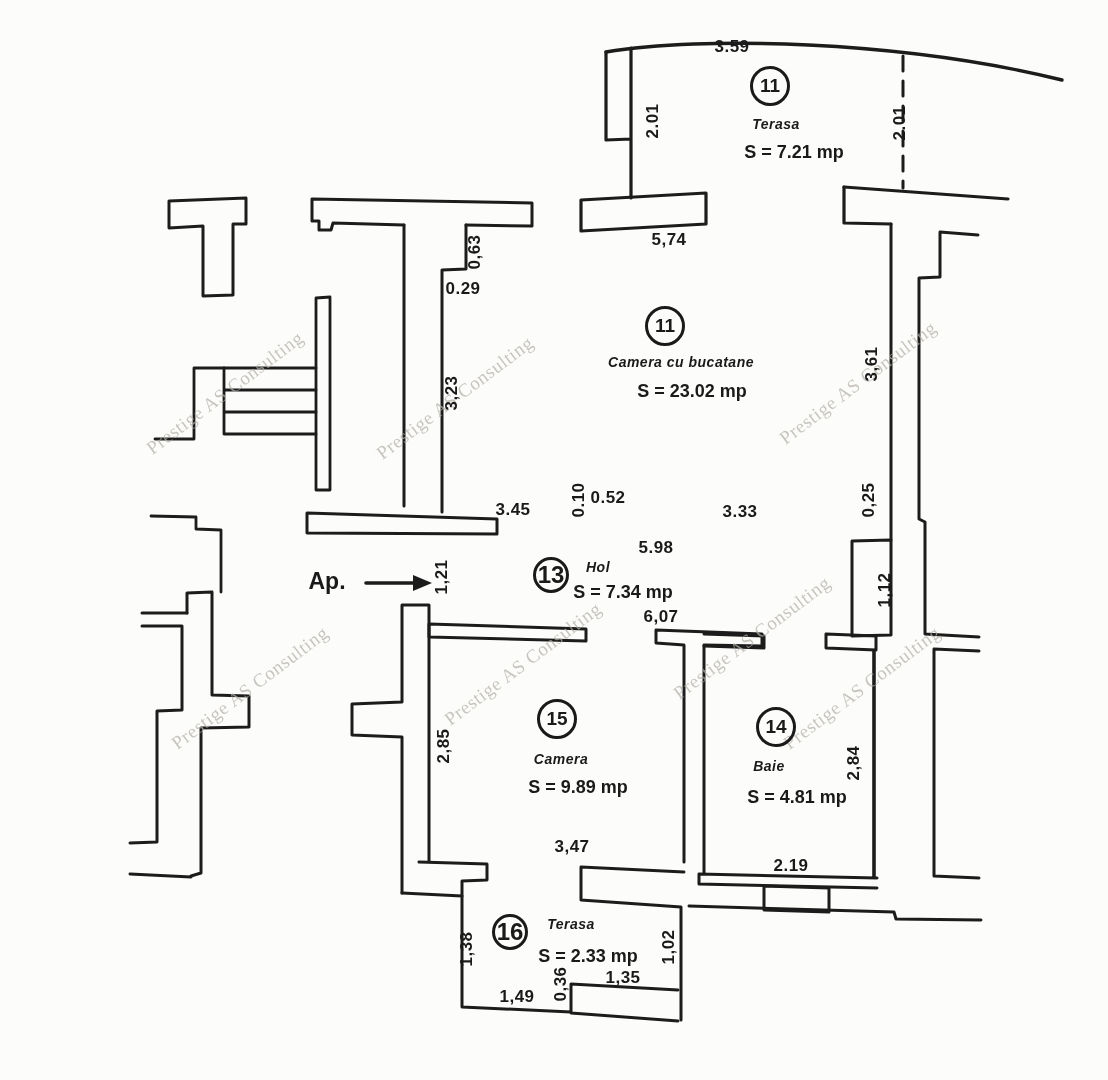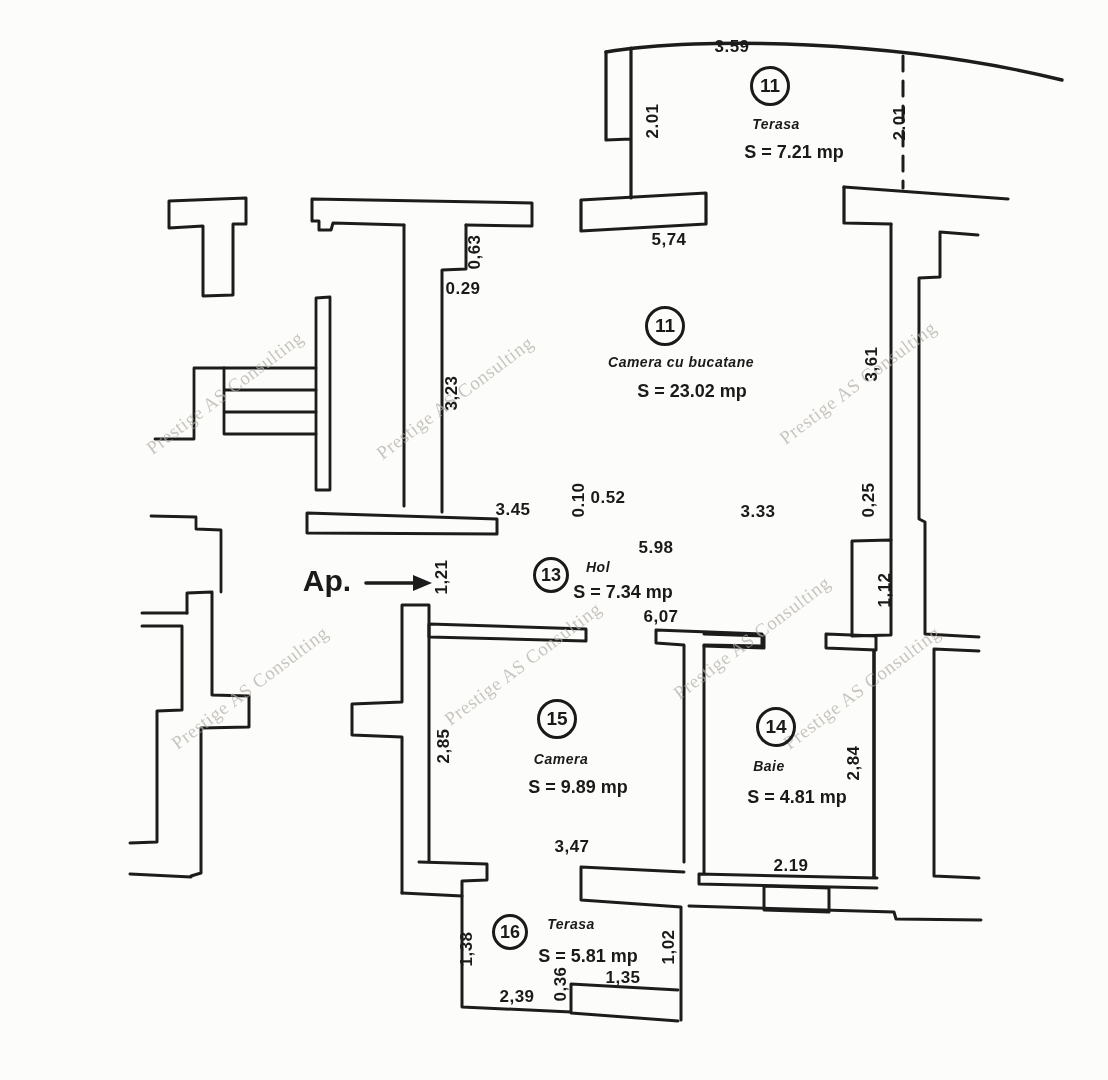--- a/index.html
+++ b/index.html
@@ -17,22 +17,22 @@
   .dim.v{transform:translate(-50%,-50%) rotate(-90deg);}
   .room-name{font-size:14px;letter-spacing:.5px;font-style:italic;}
   .room-area{font-size:18px;}
   .room-num{
     position:absolute;transform:translate(-50%,-50%);
     width:40px;height:40px;border:3px solid #1a1a1a;border-radius:50%;
     display:flex;align-items:center;justify-content:center;
     font-size:19px;font-weight:700;color:#1a1a1a;background:transparent;
     box-sizing:border-box;
   }
-  .room-num.sm{width:36px;height:36px;font-size:18px;}
-  .entrance-label{font-size:30px;font-weight:700;}
+  .room-num.sm{width:36px;height:36px;font-size:24px;}
+  .entrance-label{font-size:23px;font-weight:700;}
   .watermark{
     position:absolute;transform:translate(-50%,-50%) rotate(-37deg);
     color:#b4b0a8;opacity:.72;font-size:19px;font-weight:400;
     letter-spacing:.6px;white-space:nowrap;pointer-events:none;
     font-family:"Liberation Serif", serif;
   }
 </style>
 </head>
 <body>
 
@@ -120,21 +120,21 @@
   <div class="lbl room-area" style="left:692px;top:391px">S = 23.02 mp</div>
   <div class="lbl dim v" style="left:474px;top:252px">0,63</div>
   <div class="lbl dim" style="left:463px;top:288px">0.29</div>
   <div class="lbl dim v" style="left:451px;top:393px">3,23</div>
   <div class="lbl dim v" style="left:871px;top:364px">3,61</div>
   <div class="lbl dim v" style="left:868px;top:500px">0,25</div>
 
   <div class="lbl dim" style="left:513px;top:509px">3.45</div>
   <div class="lbl dim v" style="left:578px;top:500px">0.10</div>
   <div class="lbl dim" style="left:608px;top:497px">0.52</div>
-  <div class="lbl dim" style="left:758px;top:511px">3.33</div>
+  <div class="lbl dim" style="left:740px;top:511px">3.33</div>
   <div class="lbl dim" style="left:656px;top:547px">5.98</div>
 
   <div class="lbl entrance-label" style="left:327px;top:581px">Ap.</div>
   <div class="lbl dim v" style="left:441px;top:577px">1,21</div>
   <div class="room-num sm" style="left:551px;top:575px">
       <span>13</span>
     </div>
   <div class="lbl room-name" style="left:598px;top:567px">Hol</div>
   <div class="lbl room-area" style="left:623px;top:592px">S = 7.34 mp</div>
   <div class="lbl dim" style="left:661px;top:616px">6,07</div>
@@ -153,20 +153,20 @@
     </div>
   <div class="lbl room-name" style="left:769px;top:766px">Baie</div>
   <div class="lbl room-area" style="left:797px;top:797px">S = 4.81 mp</div>
   <div class="lbl dim v" style="left:853px;top:763px">2,84</div>
   <div class="lbl dim" style="left:791px;top:865px">2.19</div>
 
   <div class="room-num sm" style="left:510px;top:932px">
       <span>16</span>
     </div>
   <div class="lbl room-name" style="left:571px;top:924px">Terasa</div>
-  <div class="lbl room-area" style="left:588px;top:956px">S = 5.81 mp</div>
+  <div class="lbl room-area" style="left:588px;top:956px">S = 2.33 mp</div>
   <div class="lbl dim v" style="left:466px;top:949px">1,38</div>
   <div class="lbl dim v" style="left:668px;top:947px">1,02</div>
   <div class="lbl dim v" style="left:560px;top:984px">0,36</div>
   <div class="lbl dim" style="left:623px;top:977px">1,35</div>
-  <div class="lbl dim" style="left:517px;top:996px">2,39</div>
+  <div class="lbl dim" style="left:517px;top:996px">1,49</div>
 
 </div>
 
 </body></html>

